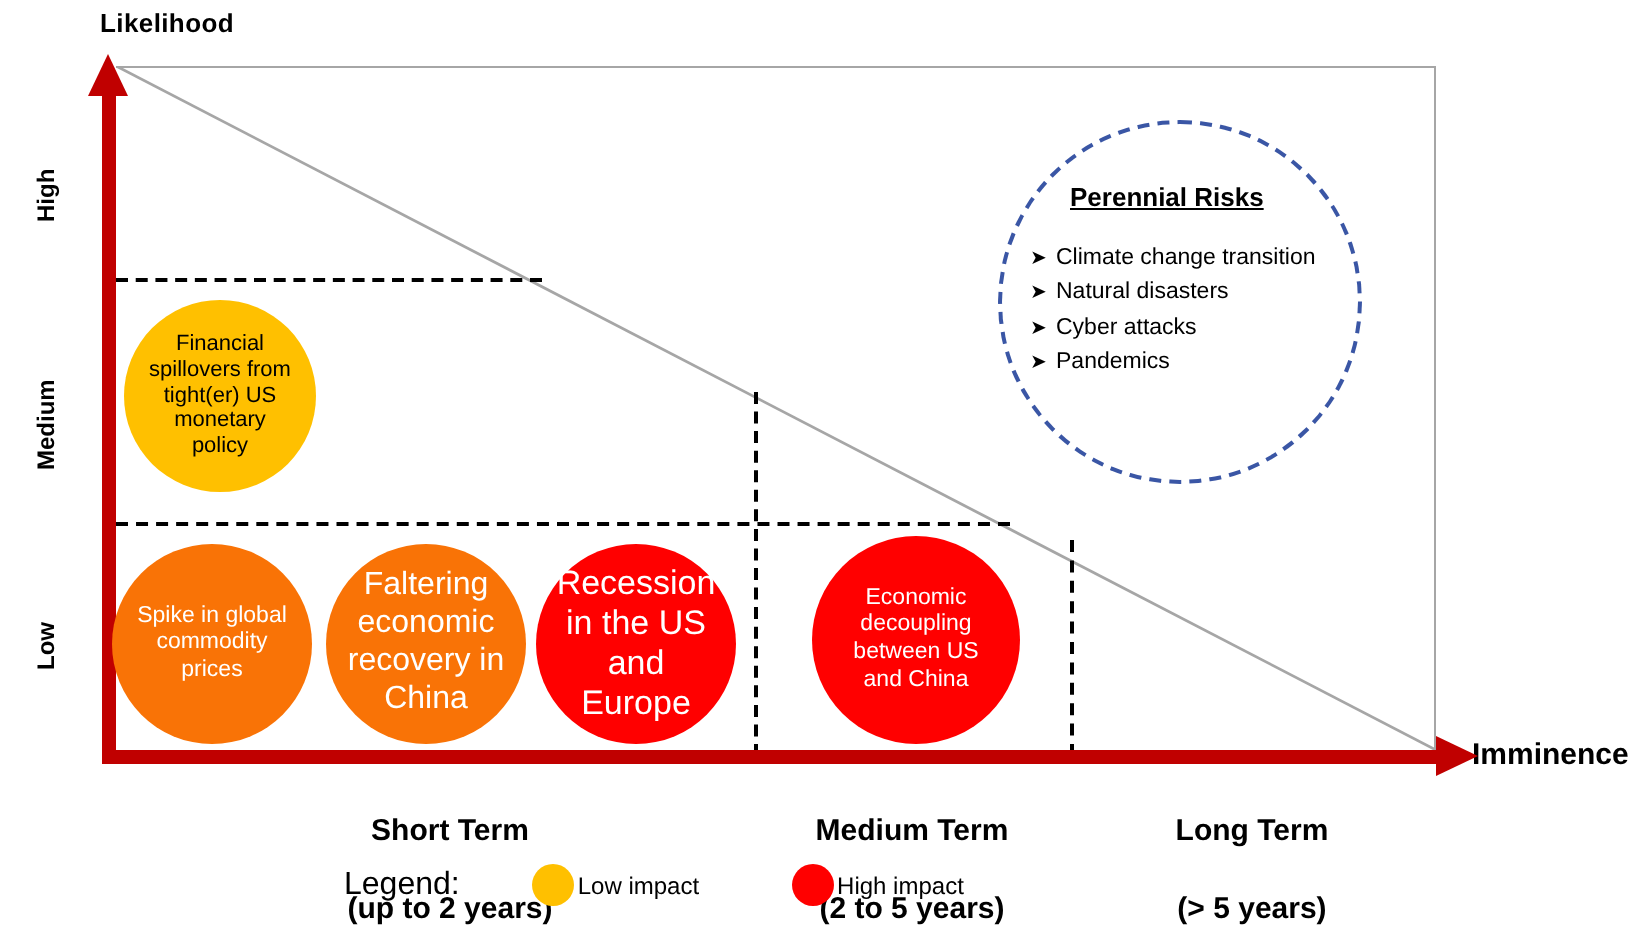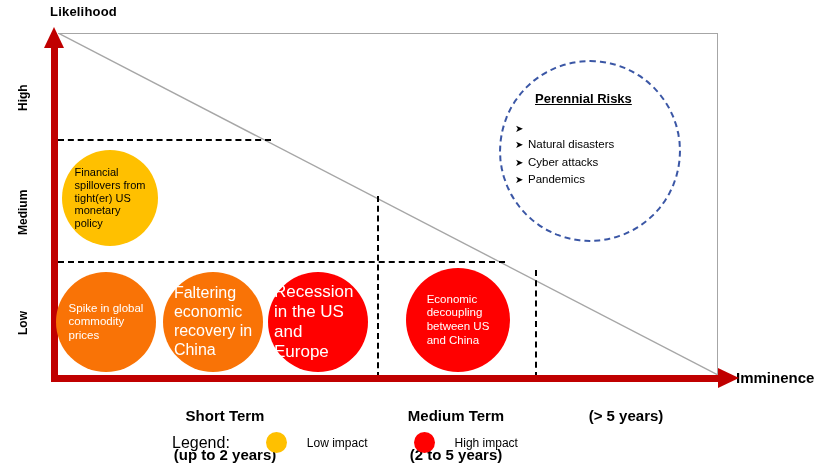--- a/index.html
+++ b/index.html
@@ -104,21 +104,21 @@
   #y-label-high   { left: 16px; top: 64px;  height: 68px; }
   #y-label-medium { left: 16px; top: 172px; height: 80px; }
   #y-label-low    { left: 16px; top: 292px; height: 62px; }
 
   
   .bubble {
     border-radius: 50%;
     display: flex;
     align-items: center;
     justify-content: center;
-    text-align: left;
+    text-align: center;
     box-sizing: border-box;
     line-height: 1.18;
   }
   .bubble-label {
     display: block;
     padding: 0 6px;
     white-space: pre-line;
   }
   .bubble.low    { background: #FFC000; color: #000000; }
   .bubble.medium { background: #F97306; color: #ffffff; }
@@ -191,21 +191,21 @@
     left: 172px; top: 432px;
     display: flex;
     align-items: center;
     gap: 8px;
     font-size: 12px;
   }
   #legend-title { font-size: 16px; margin-right: 28px; white-space: nowrap; text-align: right; }
   .legend-entry {
     display: flex;
     align-items: center;
-    gap: 20px;
+    gap: 2px;
     margin-right: 38px;
     white-space: nowrap;
   }
   .legend-swatch {
     width: 21px; height: 21px;
     border-radius: 50%;
     flex: 0 0 auto;
   }
 </style>
 </head>
@@ -264,20 +264,21 @@
 decoupling
 between US
 and China</span>
   </div>
 
   <div class="abs" id="perennial-risks-circle"></div>
   <div class="abs" id="perennial-risks-title">Perennial Risks</div>
   <div class="abs" id="perennial-risks-list">
     <div class="risk-item">
       <span class="risk-bullet">➤</span>
+      <span>Climate change transition</span>
     </div>
     <div class="risk-item">
       <span class="risk-bullet">➤</span>
       <span>Natural disasters</span>
     </div>
     <div class="risk-item">
       <span class="risk-bullet">➤</span>
       <span>Cyber attacks</span>
     </div>
     <div class="risk-item">
@@ -288,20 +289,21 @@
 
   <div class="abs x-term" id="x-term-short">
     <div>Short Term</div>
     <div>(up to 2 years)</div>
   </div>
   <div class="abs x-term" id="x-term-medium">
     <div>Medium Term</div>
     <div>(2 to 5 years)</div>
   </div>
   <div class="abs x-term" id="x-term-long">
+    <div>Long Term</div>
     <div>(&gt; 5 years)</div>
   </div>
 
   <div class="abs" id="legend">
     <span id="legend-title">Legend:</span>
     <span class="legend-entry">
       <span class="legend-swatch" style="background:#FFC000"></span>
       <span>Low impact</span>
     </span>
     <span class="legend-entry">

